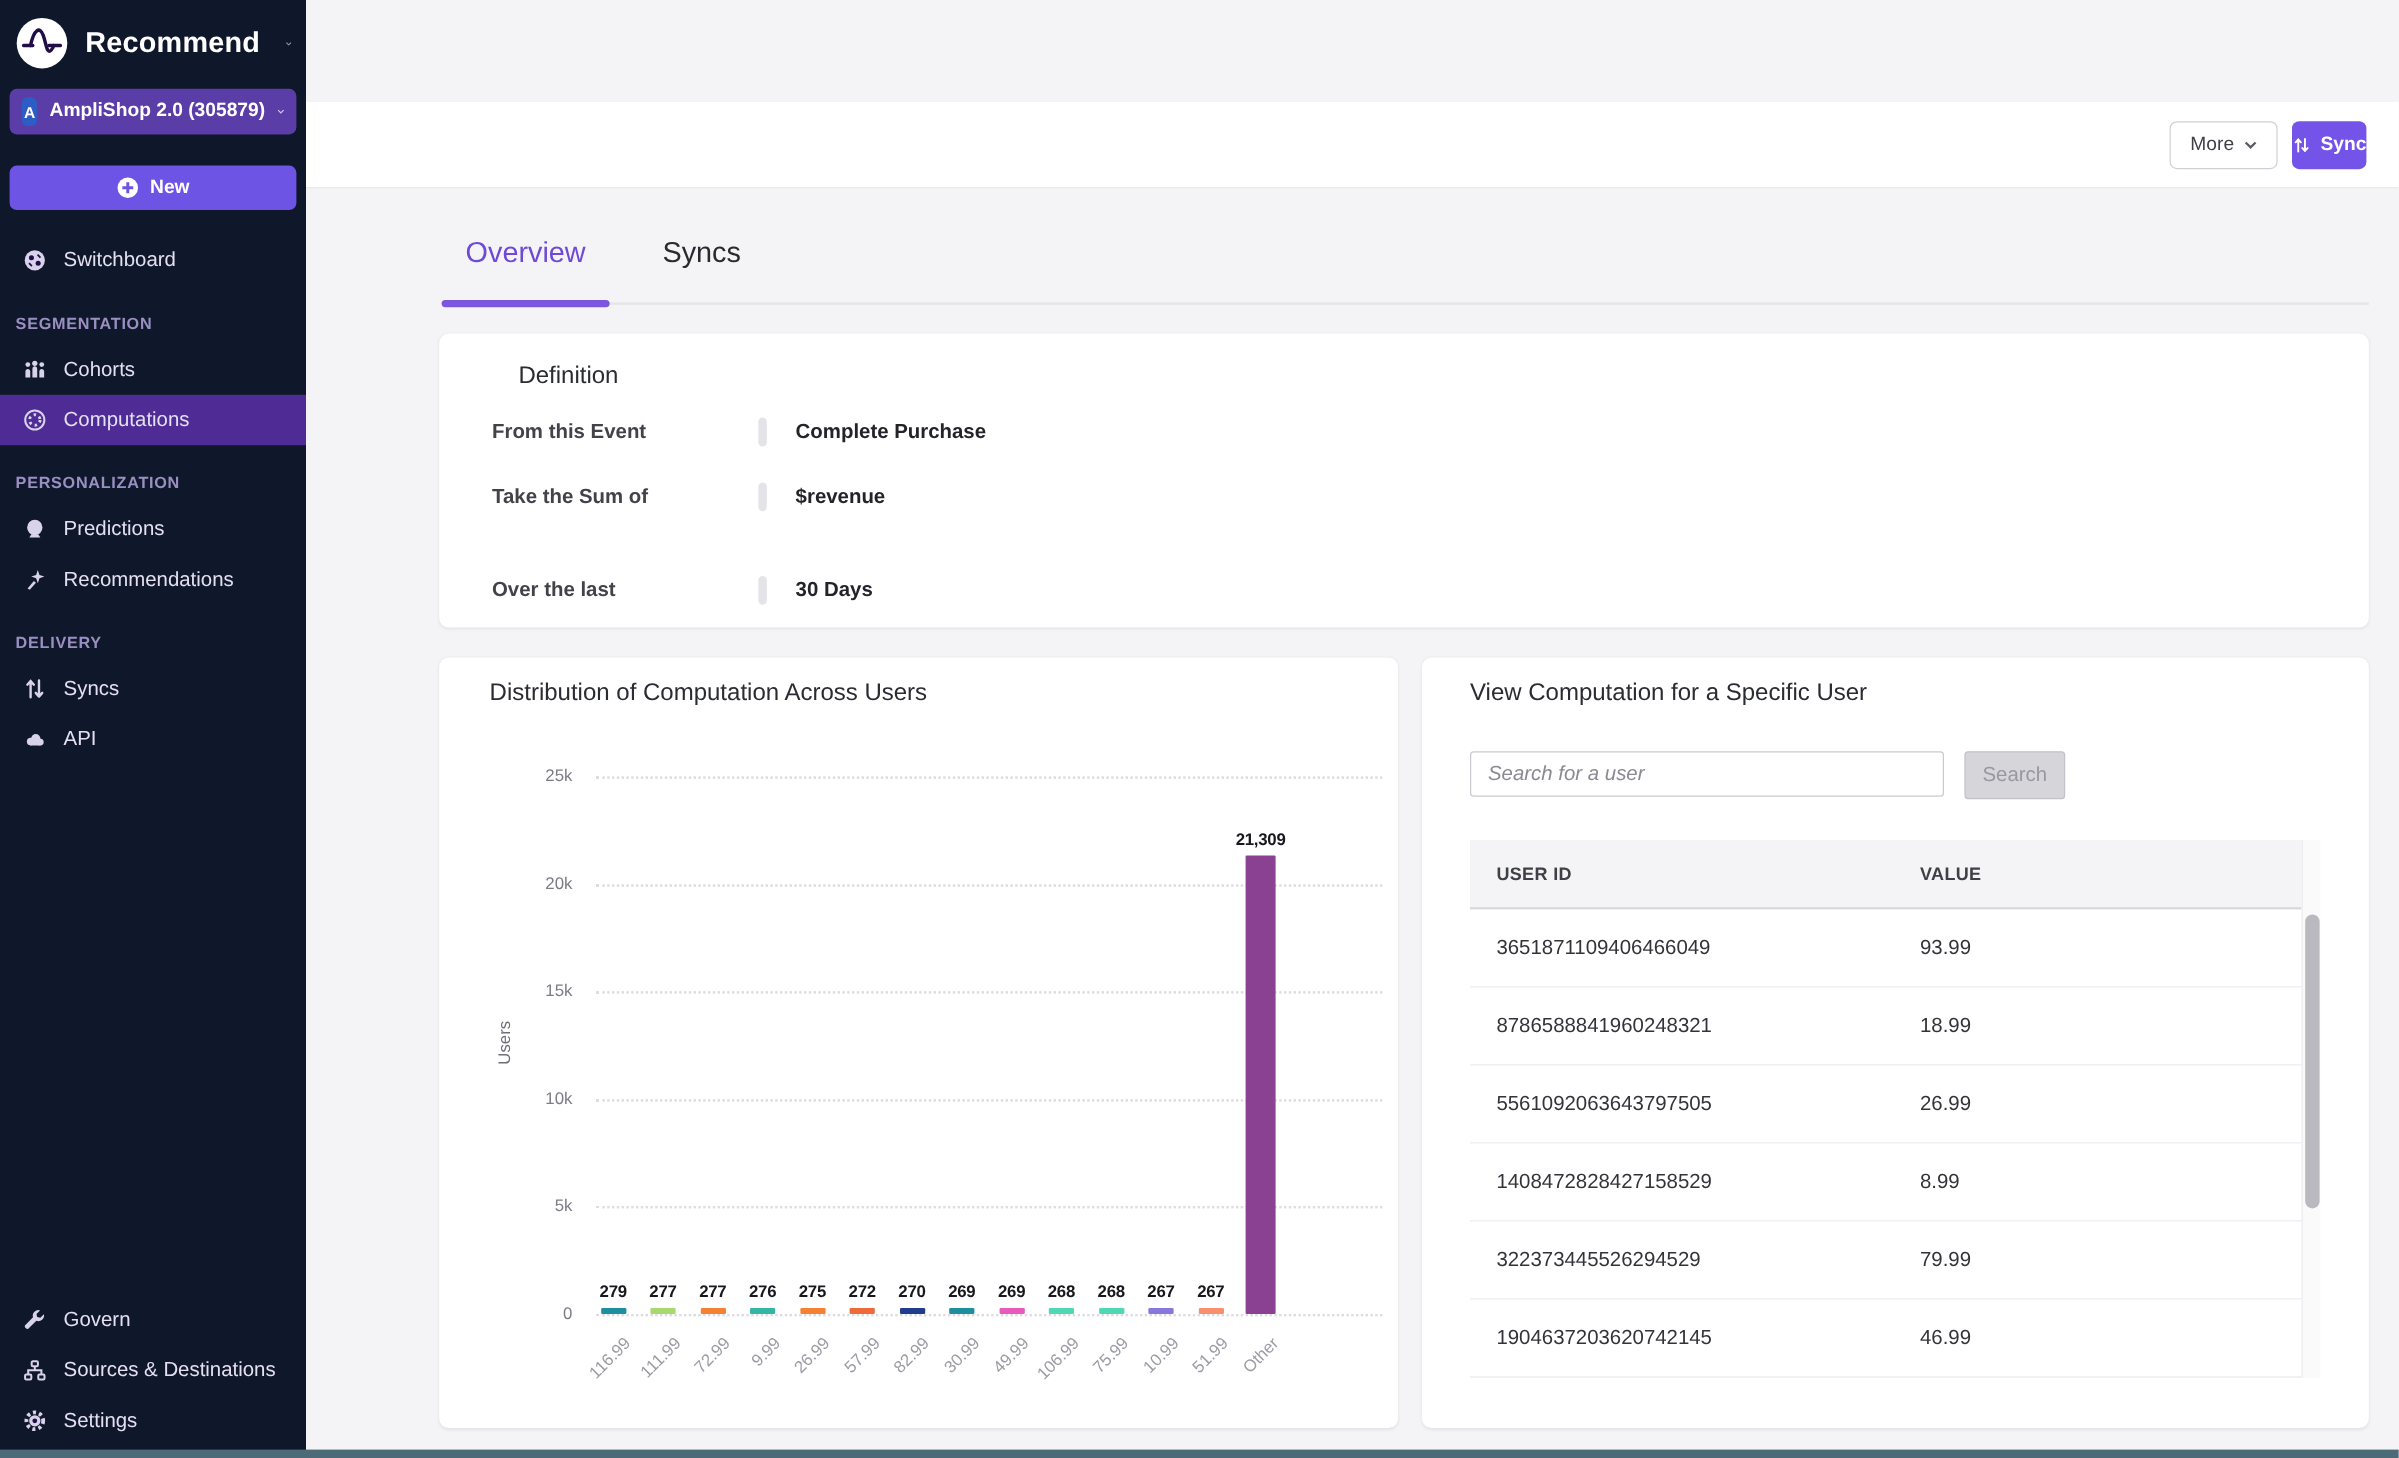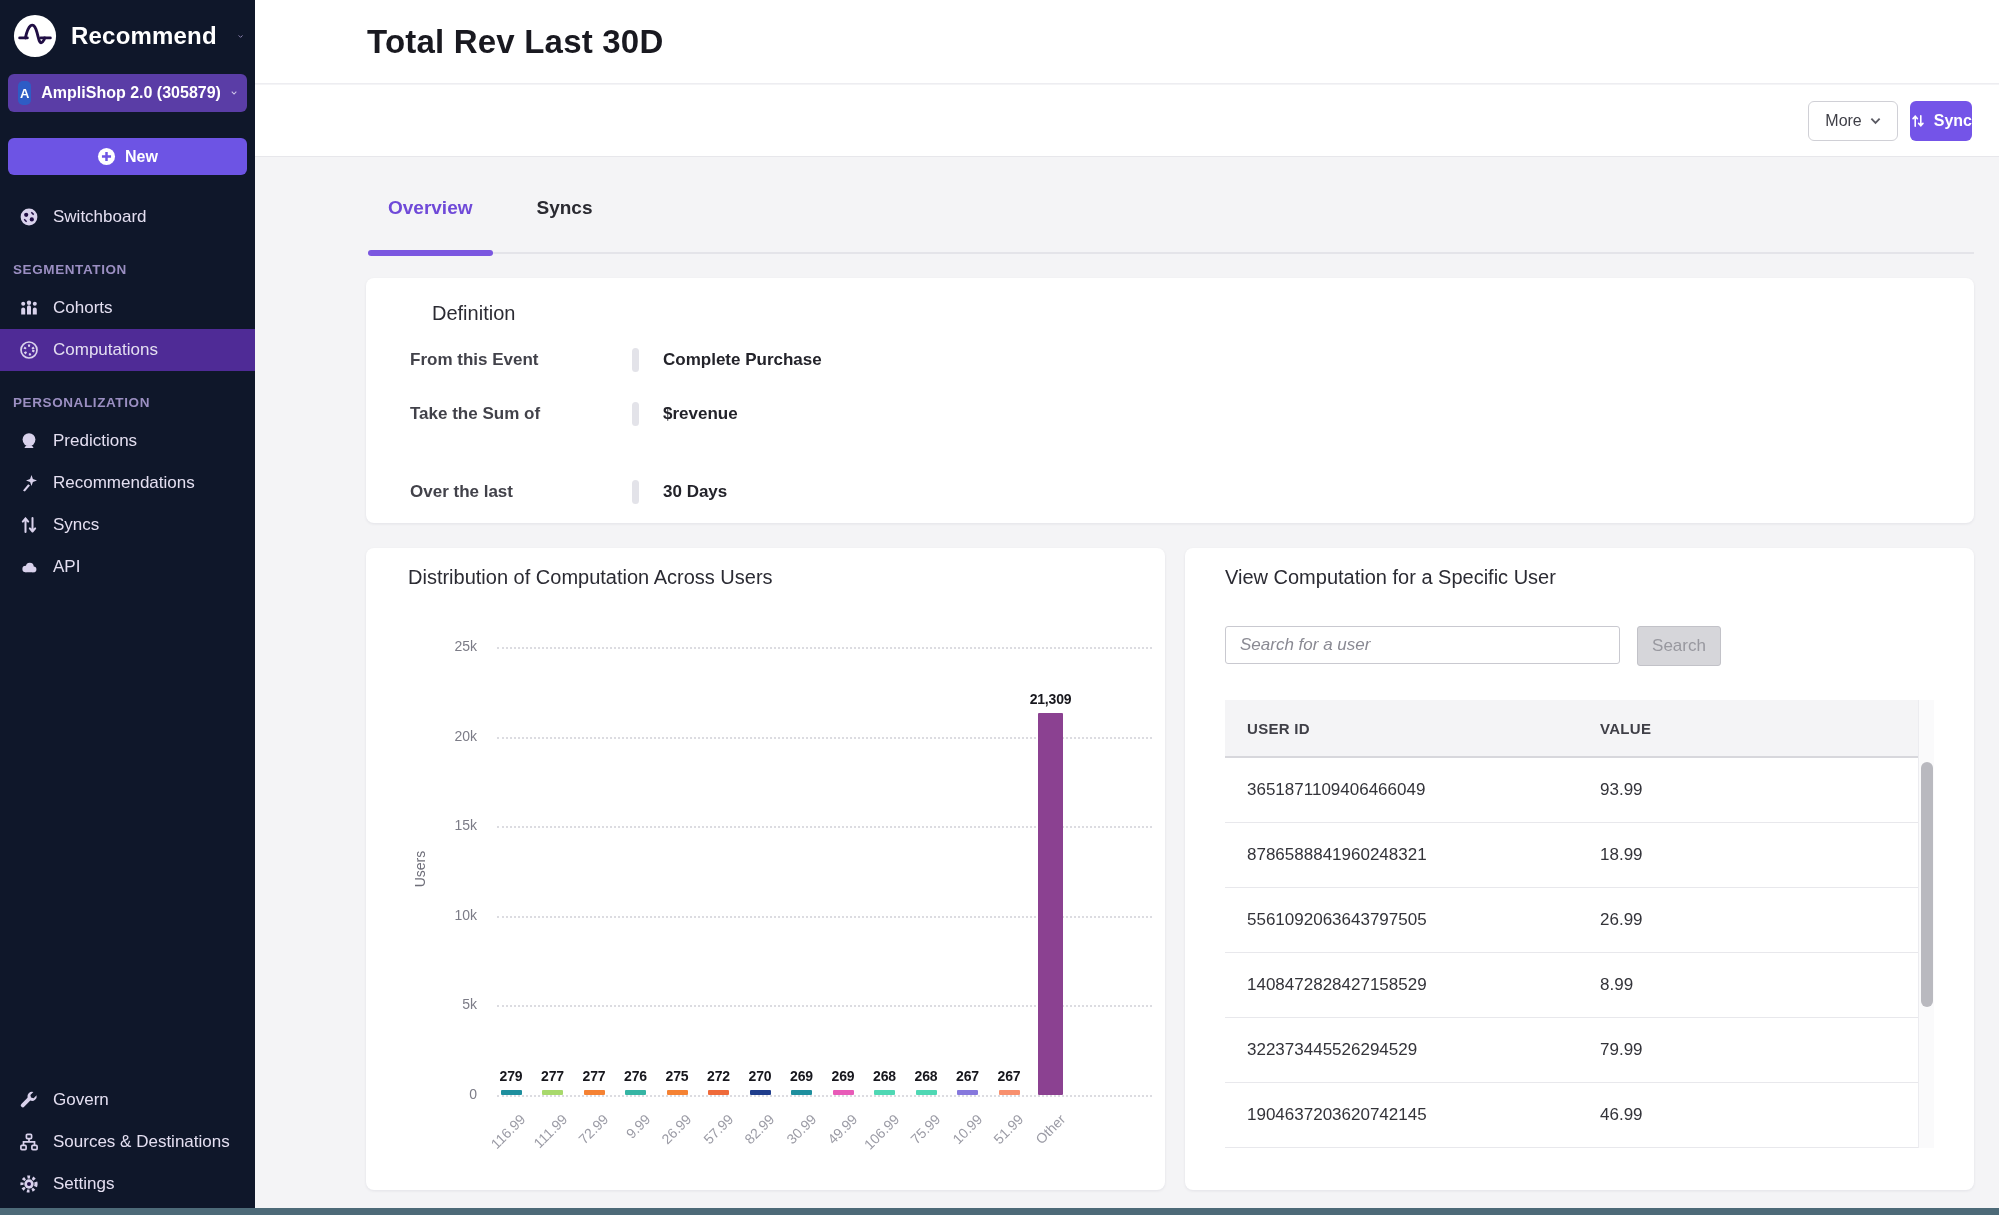--- a/index.html
+++ b/index.html
@@ -31,21 +31,21 @@
   .main { position:absolute; left:255px; top:0; width:1744px; height:1215px; background:#f4f4f6; }
   .title-row { position:absolute; left:0; top:0; width:1744px; height:84px; background:#fff; border-bottom:1px solid #ededf1; display:flex; align-items:center; padding-left:112px; }
   .page-title { font-size:33px; font-weight:bold; color:#191920; letter-spacing:.2px; }
   .toolbar-row { position:absolute; left:0; top:85px; width:1744px; height:72px; background:#fff; border-bottom:1px solid #e7e7eb; display:flex; align-items:center; justify-content:flex-end; gap:12px; padding-right:27px; }
   .btn-more { height:40px; padding:0 16px; background:#fff; border:1px solid #d0d0d6; border-radius:6px; font-family:inherit; font-size:16px; color:#3f3f47; display:flex; align-items:center; gap:8px; cursor:pointer; }
   .btn-more svg { width:11px; height:8px; color:#5a5a63; }
   .btn-sync { height:40px; padding:0 0; background:#7454e8; border:none; border-radius:6px; font-family:inherit; font-size:16px; font-weight:bold; color:#fff; display:flex; align-items:center; gap:8px; cursor:pointer; }
   .btn-sync svg { width:16px; height:16px; }
 
   .tabs { position:absolute; left:113px; top:157px; width:1606px; height:97px; display:flex; gap:24px; border-bottom:2px solid #e4e4e9; }
-  .tab { position:relative; padding:40px 20px 0 20px; font-size:19px; font-weight:bold; color:#2a2a31; cursor:pointer; }
+  .tab { position:relative; padding:40px 20px 0 20px; font-size:24px; font-weight:normal; color:#2a2a31; cursor:pointer; }
   .tab.active { color:#6f49d8; }
   .tab.active::after { content:''; position:absolute; left:0; right:0; bottom:-4px; height:6px; border-radius:3px; background:#7b57e0; }
 
   .card { position:absolute; background:#fff; border-radius:8px; box-shadow:0 1px 3px rgba(30,20,60,.08); }
   .card-title { font-size:20px; color:#2b2b33; font-weight:500; }
 
   
   #definition-card { left:111px; top:278px; width:1608px; height:245px; }
   #definition-card .card-title { position:absolute; left:34px; top:24px;margin-left:32px; }
   .def-row { position:absolute; left:44px; display:flex; align-items:center; }
@@ -156,20 +156,21 @@
       </div>
       <div class="nav-item">
         <span class="ic">
           <svg viewBox="0 0 20 20" fill="currentColor">
             <path d="M12.5 2l1.4 4.1L18 7.5l-4.1 1.4L12.5 13l-1.4-4.1L7 7.5l4.1-1.4z"></path>
             <path d="M9.2 11.2L4 17.5l1.8 1L11 12.6z"></path>
           </svg>
         </span>
         <span>Recommendations</span>
       </div>
+      <div class="nav-section">DELIVERY</div>
       <div class="nav-item">
         <span class="ic">
           <svg viewBox="0 0 20 20" fill="none" stroke="currentColor" stroke-width="2" stroke-linecap="round" stroke-linejoin="round">
             <path d="M6.5 17V3.5M6.5 3.5L3.8 6.6M6.5 3.5l2.7 3.1"></path>
             <path d="M13.5 3v13.5m0 0l-2.7-3.1m2.7 3.1l2.7-3.1"></path>
           </svg>
         </span>
         <span>Syncs</span>
       </div>
       <div class="nav-item">
@@ -211,23 +212,20 @@
             <circle cx="10" cy="10" r="4.7" fill="currentColor"></circle>
             <circle cx="10" cy="10" r="2" fill="#200e44"></circle>
           </svg>
         </span>
         <span>Settings</span>
       </div>
     </div>
 </nav>
 
 <div class="main">
-  <div class="title-row">
-    <h1 class="page-title">Total Rev Last 30D</h1>
-  </div>
 
   <div class="toolbar-row">
     <button class="btn-more">
       <span>More</span>
       <svg viewBox="0 0 12 8" fill="none" stroke="currentColor" stroke-width="2">
           <path d="M1.5 1.5L6 6l4.5-4.5"></path>
         </svg>
     </button>
     <button class="btn-sync">
       <svg viewBox="0 0 20 20" fill="none" stroke="#fff" stroke-width="2" stroke-linecap="round" stroke-linejoin="round">

